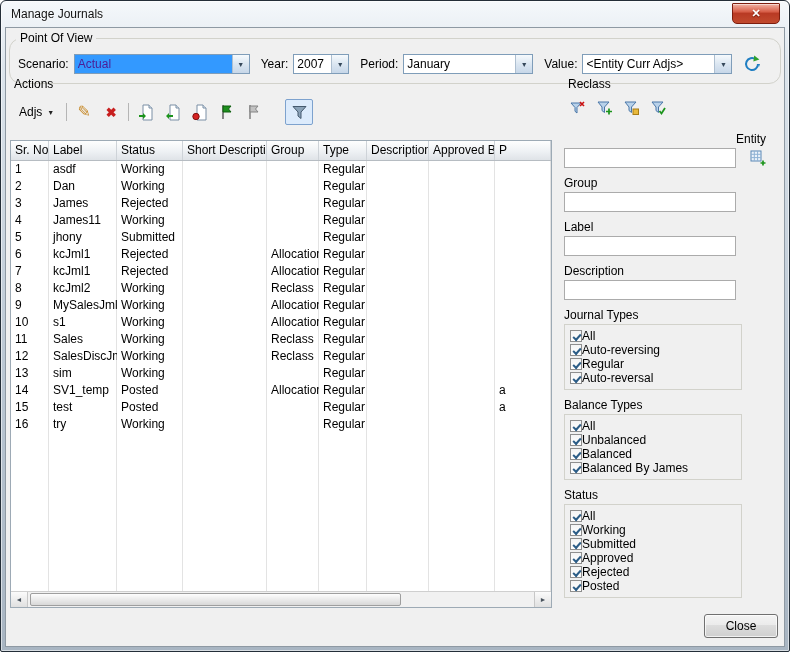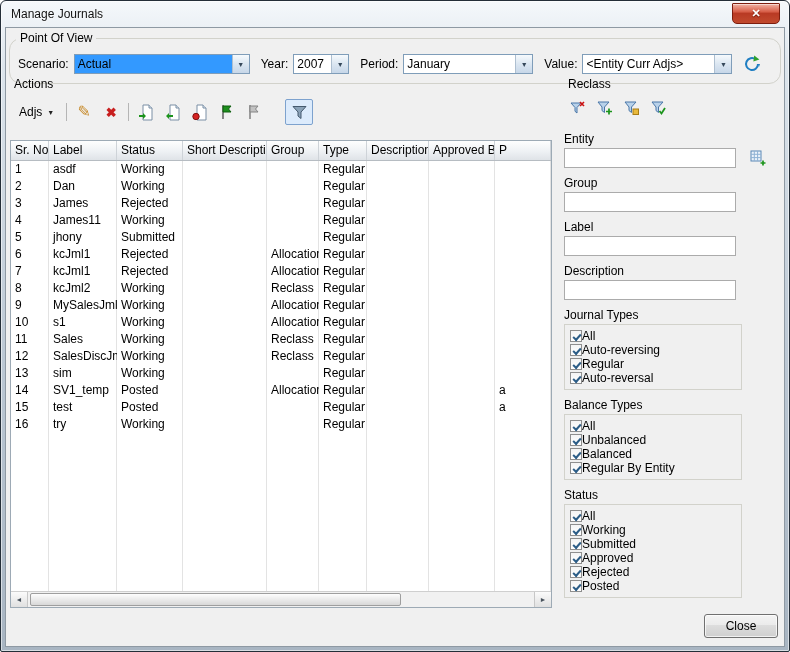--- a/index.html
+++ b/index.html
@@ -27,21 +27,21 @@
   .legend{position:absolute;top:-8px;left:6px;background:#f0f0f0;padding:0 4px;white-space:nowrap;}
   .section-label{position:absolute;white-space:nowrap;}
 
   
   .pov-box{left:3px;top:10px;width:770px;height:44px;}
   .pov-row{display:flex;align-items:center;height:100%;padding:6px 8px 0;gap:5px;box-sizing:border-box;}
   .pov-label{white-space:nowrap;margin-left:6px;}
   .combo{height:20px;background:#fff;border:1px solid #7f9db9;display:flex;align-items:stretch;
          box-sizing:border-box;flex:none;cursor:default;}
   .combo-val{flex:1;display:flex;align-items:center;padding:0 3px;overflow:hidden;white-space:nowrap;}
-  .combo-val.selected{background:#3399ff;color:#000000;}
+  .combo-val.selected{background:#3399ff;color:#4c1d95;}
   .combo-arrow{width:16px;border-left:1px solid #aebfd0;flex:none;
     background:linear-gradient(#f6fafd,#dbe6f1 50%,#c7d7e9);
     display:flex;align-items:center;justify-content:center;font-size:8px;color:#36485a;}
   .refresh-btn{width:22px;height:22px;display:flex;align-items:center;justify-content:center;
     margin-left:4px;cursor:pointer;flex:none;}
 
   
   .toolbar{position:absolute;left:8px;top:70px;height:28px;display:flex;align-items:center;gap:7px;}
   .view-btn{display:flex;align-items:center;gap:5px;padding:3px 5px;cursor:pointer;}
   .chevron{font-size:8px;color:#222;}
@@ -72,21 +72,21 @@
   .hs-btn.right{border-left:1px solid #c7c7c7;}
   .hs-track{flex:1;position:relative;}
   .hs-thumb{position:absolute;left:2px;top:1px;bottom:1px;width:73%;
     background:linear-gradient(#fdfdfd,#d8d8d8);border:1px solid #9e9e9e;border-radius:2px;cursor:pointer;}
 
   
   .filter-icons{position:absolute;left:562px;top:70px;display:flex;gap:7px;}
   .ficon{width:20px;height:20px;display:flex;align-items:center;justify-content:center;cursor:pointer;}
   .filters-panel{position:absolute;left:558px;top:90px;width:202px;}
   .f-label{margin:8px 0 2px;height:14px;}
-  .f-label.first{margin-top:14px;}
+  .f-label.first{margin-top:14px;text-align:right;}
   .f-input{width:172px;height:20px;border:1px solid #ababab;background:#fff;box-sizing:border-box;
     font-family:"Liberation Sans",sans-serif;font-size:12px;padding:0 3px;}
   .entity-row{display:flex;align-items:center;}
   .picker-btn{margin-left:13px;width:17px;height:17px;display:flex;align-items:center;justify-content:center;cursor:pointer;}
   .filter-group .f-group-label{margin:8px 0 2px;height:14px;}
   .cb-box{width:178px;border:1px solid #d2d2cb;background:#f0f0f0;box-sizing:border-box;padding:4px 0 4px 5px;}
   .cbrow{display:flex;align-items:center;height:14px;cursor:pointer;}
   .cb{width:12px;height:12px;box-sizing:border-box;border:1px solid #8e8e8e;flex:none;
     background:linear-gradient(#f4f4f4,#ffffff);position:relative;}
   .cb.checked::after{content:'';position:absolute;left:1.5px;top:2.5px;width:6px;height:3px;
@@ -489,21 +489,21 @@
             <div class="cbrow">
               <span class="cb checked"></span>
               <span>Unbalanced</span>
             </div>
             <div class="cbrow">
               <span class="cb checked"></span>
               <span>Balanced</span>
             </div>
             <div class="cbrow">
               <span class="cb checked"></span>
-              <span>Regular By Entity</span>
+              <span>Balanced By James</span>
             </div>
           </div>
       </div>
       <div class="filter-group">
         <div class="f-group-label">Status</div>
         <div class="cb-box">
             <div class="cbrow">
               <span class="cb checked"></span>
               <span>All</span>
             </div>

